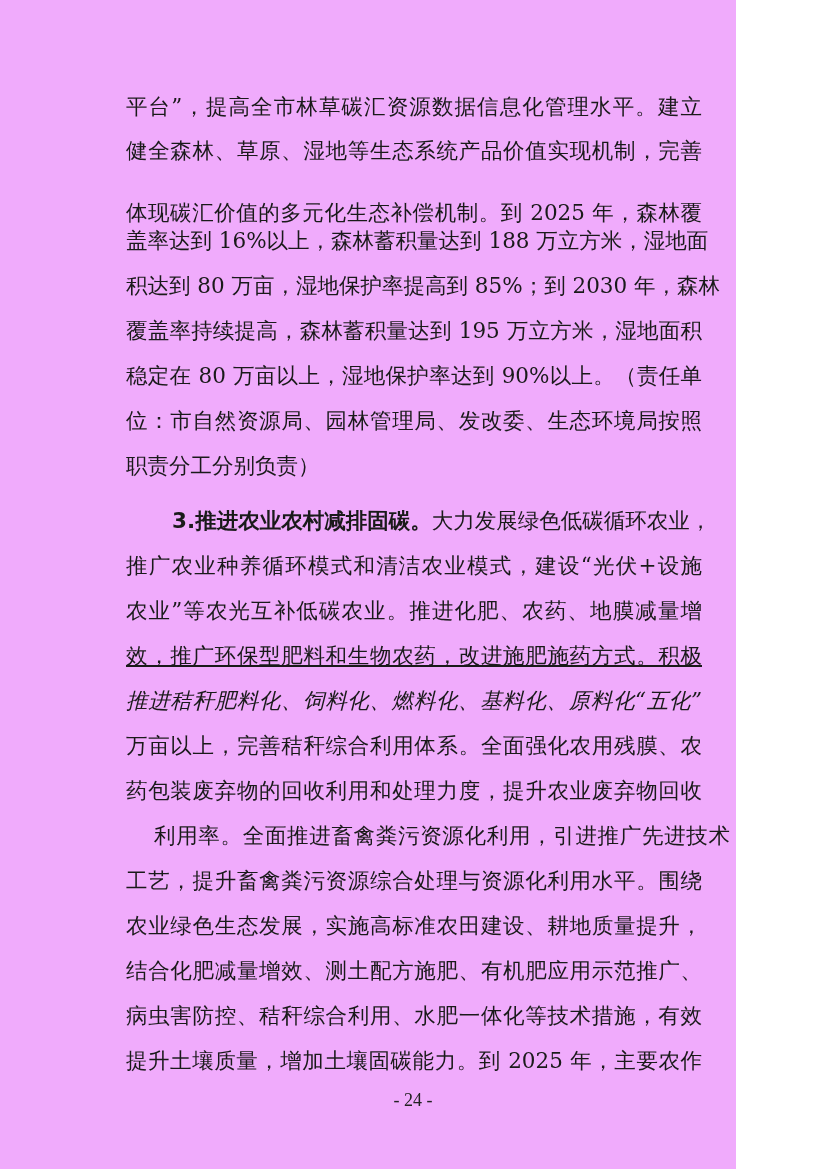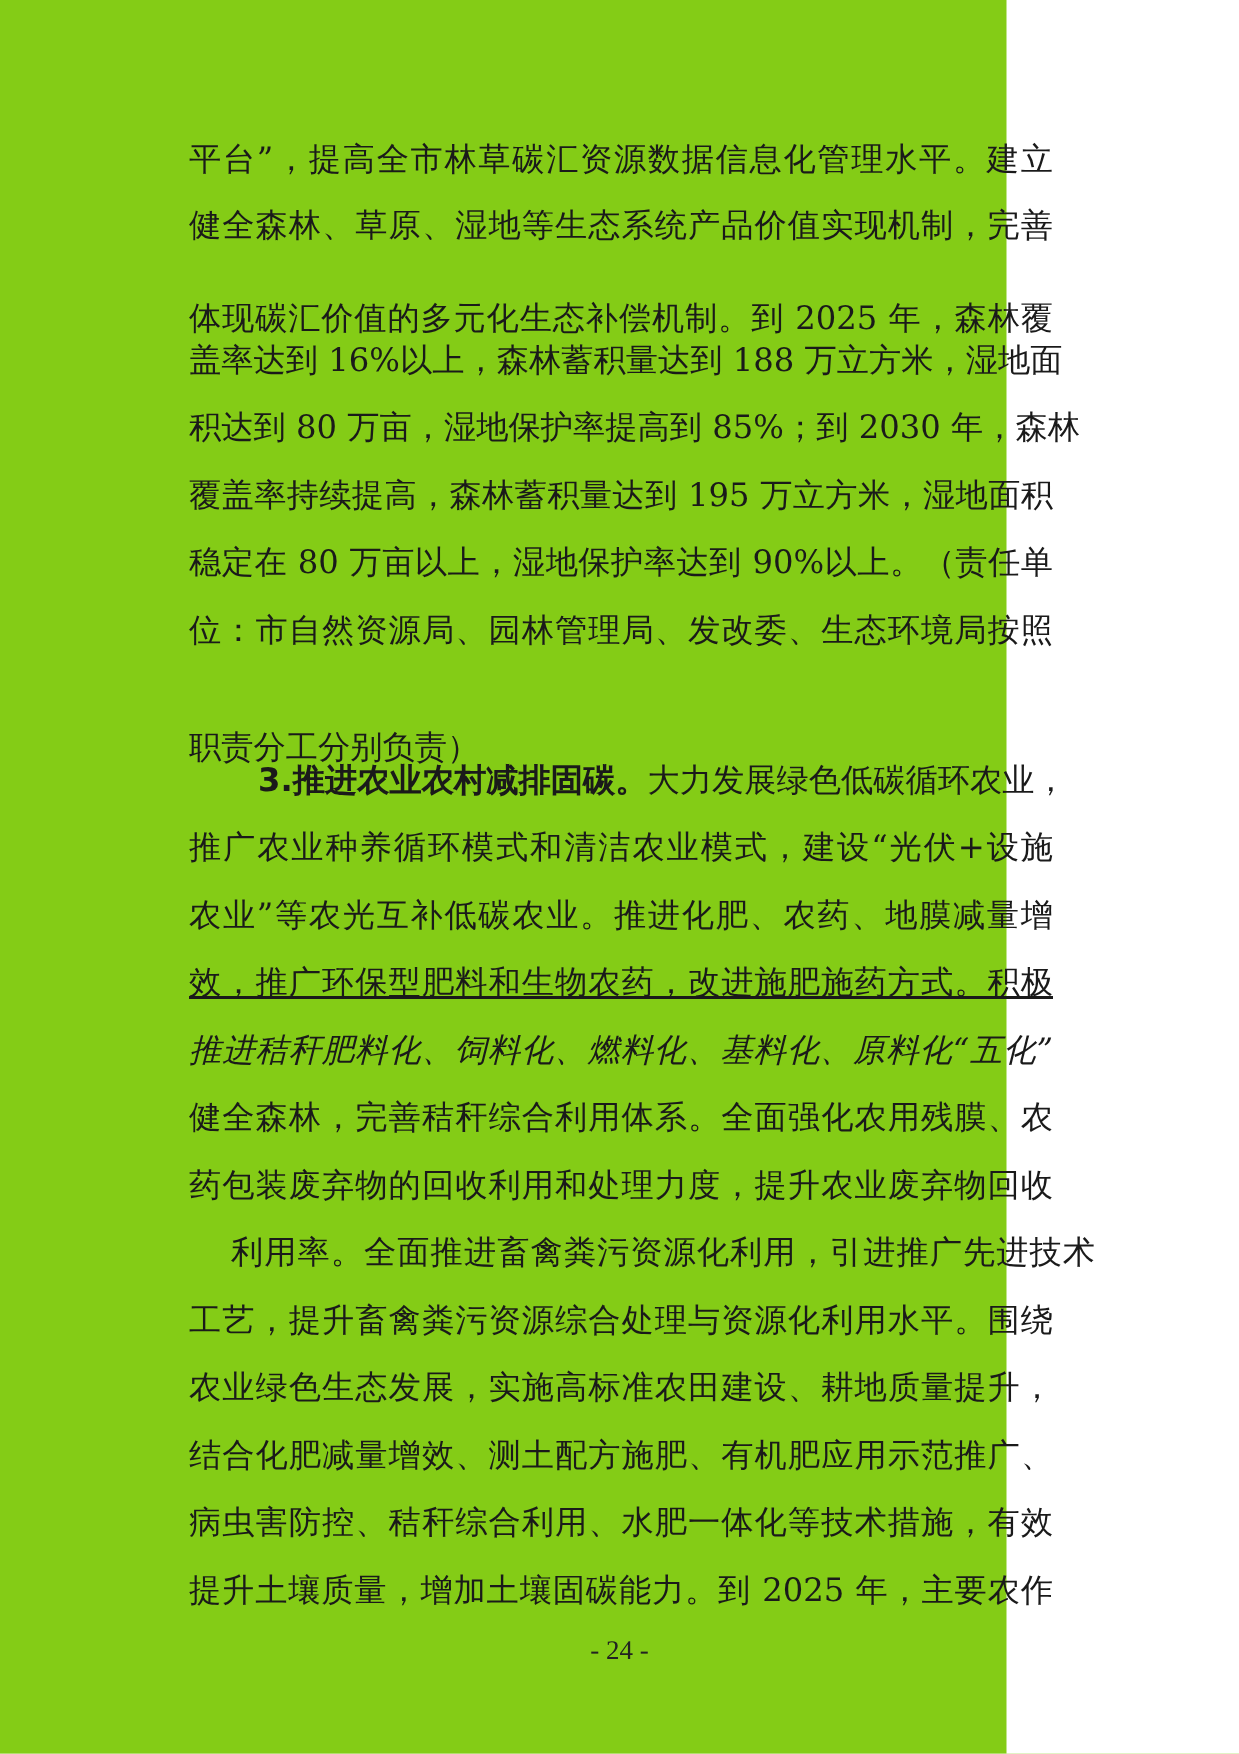--- a/index.html
+++ b/index.html
@@ -11,44 +11,43 @@
       width: 826px;
       height: 1169px;
       position: relative;
       overflow: hidden;
       font-family: "DejaVu Serif", "Liberation Serif", serif;
       color: #1a1a1a;
     }
     .page {
       position: absolute;
       left: 0; top: 0;
-      width: 671px;
+      width: 736px;
       height: 1169px;
-      background: #84cc16;
+      background: #f0abfc;
     }
     .text-block {
       position: absolute;
       left: 126px;
       width: 576px;
     }
     .line {
       position: absolute;
       left: 0;
       width: 576px;
       height: 30px;
       font-size: 21.5px;
       line-height: 30px;
       white-space: nowrap;
       text-align: justify;
       text-align-last: justify;
       letter-spacing: 0px;
     }
     .line.last {
       text-align-last: left;
-      margin-top: 33px;
     }
     .line.indent {
       left: 46px;
       width: 530px;
     }
     .bold {
       font-weight: bold;
       font-family: "DejaVu Sans", "Liberation Sans", sans-serif;
       margin-top: 37px;
     }
@@ -79,21 +78,21 @@
     <div class="line" style="top:406px;">位：市自然资源局、园林管理局、发改委、生态环境局按照</div>
     <div class="line last" style="top:451px;">职责分工分别负责）</div>
 
     <div class="line indent" style="top:506px;">
       <span class="bold">3.推进农业农村减排固碳。</span><span>大力发展绿色低碳循环农业，</span>
     </div>
     <div class="line" style="top:551px;">推广农业种养循环模式和清洁农业模式，建设“光伏+设施</div>
     <div class="line" style="top:596px;">农业”等农光互补低碳农业。推进化肥、农药、地膜减量增</div>
     <div class="line" style="top:641px;text-decoration:underline;">效，推广环保型肥料和生物农药，改进施肥施药方式。积极</div>
     <div class="line" style="top:686px;font-style:italic;">推进秸秆肥料化、饲料化、燃料化、基料化、原料化“五化”</div>
-    <div class="line" style="top:731px;">健全森林，完善秸秆综合利用体系。全面强化农用残膜、农</div>
+    <div class="line" style="top:731px;">万亩以上，完善秸秆综合利用体系。全面强化农用残膜、农</div>
     <div class="line" style="top:776px;">药包装废弃物的回收利用和处理力度，提升农业废弃物回收</div>
     <div class="line" style="top:821px;margin-left:28px;">利用率。全面推进畜禽粪污资源化利用，引进推广先进技术</div>
     <div class="line" style="top:866px;">工艺，提升畜禽粪污资源综合处理与资源化利用水平。围绕</div>
     <div class="line" style="top:911px;">农业绿色生态发展，实施高标准农田建设、耕地质量提升，</div>
     <div class="line" style="top:956px;">结合化肥减量增效、测土配方施肥、有机肥应用示范推广、</div>
     <div class="line" style="top:1001px;">病虫害防控、秸秆综合利用、水肥一体化等技术措施，有效</div>
     <div class="line" style="top:1046px;">提升土壤质量，增加土壤固碳能力。到 2025 年，主要农作</div>
   </div>
 
   <div class="page-number">- 24 -</div>

